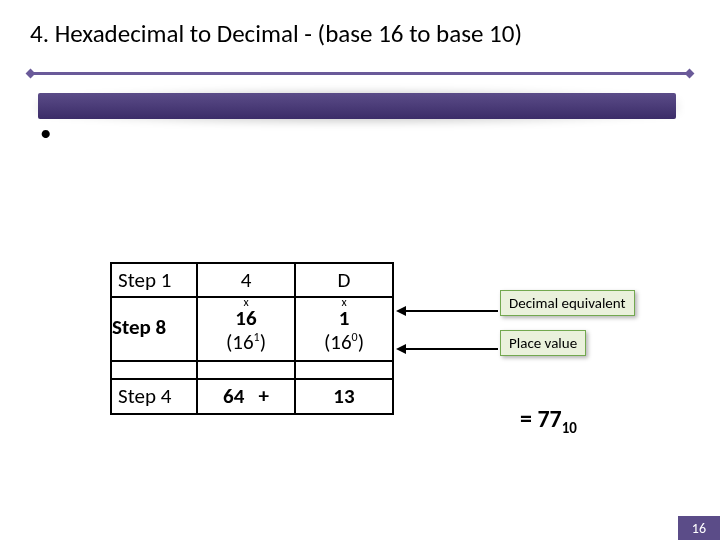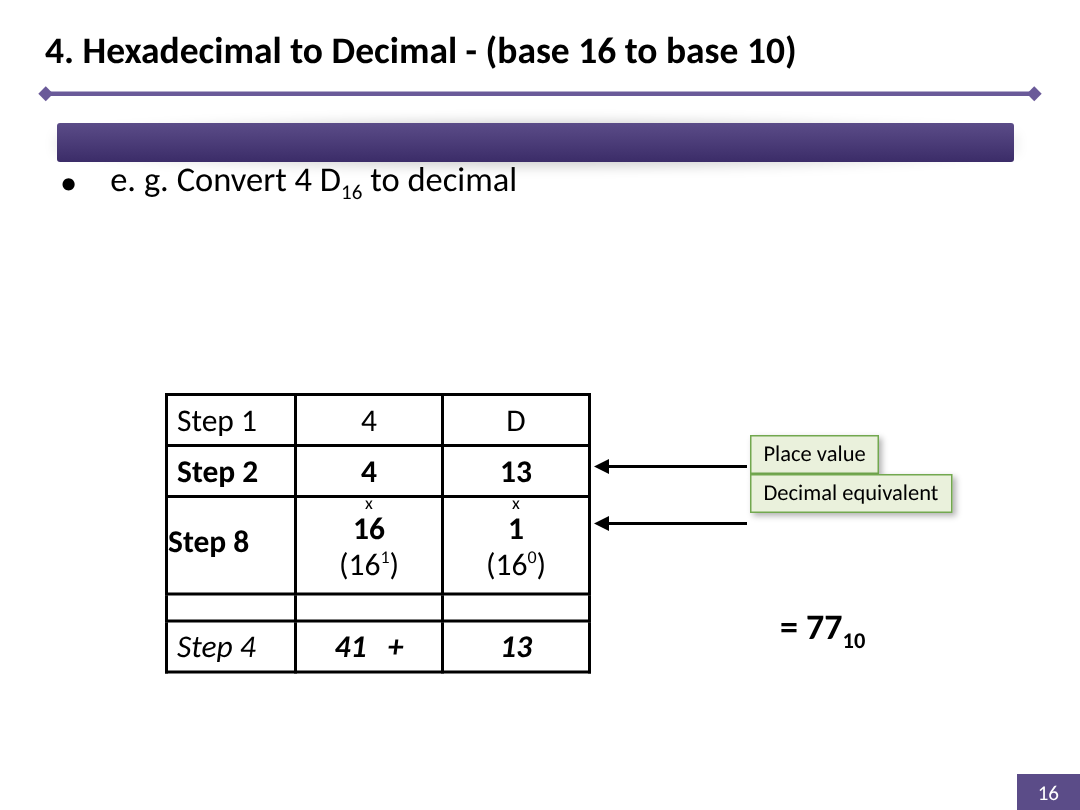--- a/index.html
+++ b/index.html
@@ -7,22 +7,21 @@
     width: 720px;
     height: 540px;
     background: #fff;
     font-family: Calibri, Arial, sans-serif;
     color: #000;
     position: relative;
     overflow: hidden;
   }
   .title {
     font-size: 25px;
-    padding: 18px 30px 12px 30px;
-    font-weight: bold;
+    padding: 18px 30px 23px 30px;
   }
   .title-rule {
     margin: 0 30px;
     height: 3px;
     position: relative;
   }
   .title-rule::before {
     content: "";
     position: absolute;
     left: 0; right: 0; top: 0;
@@ -84,21 +83,21 @@
     border: 2px solid #000;
     text-align: center;
     font-size: 21px;
     line-height: 1.15;
   }
   .col-step { width: 86px; text-align: left !important; padding: 4px 6px; }
   .col-v1 { width: 98px; }
   .col-v2 { width: 98px; }
   .row-h1 td { height: 32px; }
   .row-h3 td { padding: 2px 0 6px 0; }
-  .row-h4 td { height: 34px; font-style: italic; }
+  .row-h4 td { height: 34px; }
   .mini-x { font-size: 12px; line-height: 8px; display: block; margin-top: -2px;}
   .sup { font-size: 12px; vertical-align: super; }
   .spacer-row td { height: 18px; border-left: 2px solid #000; border-right: 2px solid #000; border-top: none; border-bottom: none;}
   .spacer-row td:first-child { border-left: 2px solid #000;}
   .spacer-row td:last-child { border-right: 2px solid #000;}
   .labels {
     position: absolute;
     left: 500px;
     top: 290px;
     font-size: 16px;
@@ -151,39 +150,31 @@
 
 <div class="band-wrap">
   <div class="band-shadow"></div>
   <div class="band"></div>
 </div>
 
 <div class="content">
   <div class="bullet-row">
     <div class="bullet-dot">•</div>
     <div>
-      <div>
-        <span>e. g. Convert 4 D</span><span class="sub">16</span><span> to decimal</span>
-      </div>
     </div>
   </div>
 </div>
 
 <div class="table-area">
   <table class="steps">
     <tbody>
         <tr class="row-h1">
       <td class="col-step">Step 1</td>
       <td class="col-v1">4</td>
       <td class="col-v2">D</td>
-    </tr>
-    <tr class="row-h1">
-      <td class="col-step"><b>Step 2</b></td>
-      <td class="col-v1"><b>4</b></td>
-      <td class="col-v2"><b>13</b></td>
     </tr>
     <tr class="row-h3">
       <td class="col-step"><b>Step 8</b></td>
       <td class="col-v1">
         <span class="mini-x">x</span>
         <b>16</b><br>
         <span>(16</span><span class="sup">1</span><span>)</span>
       </td>
       <td class="col-v2">
         <span class="mini-x">x</span>
@@ -191,36 +182,36 @@
         <span>(16</span><span class="sup">0</span><span>)</span>
       </td>
     </tr>
     <tr class="spacer-row">
       <td></td>
           <td></td>
           <td></td>
     </tr>
     <tr class="row-h4">
       <td class="col-step">Step 4</td>
-      <td class="col-v1" style="white-space:pre;"><b>41   +</b></td>
+      <td class="col-v1" style="white-space:pre;"><b>64   +</b></td>
       <td class="col-v2"><b>13</b></td>
     </tr>
   </tbody>
     </table>
 </div>
 
 <div class="arrow" style="left:398px; top:310px; width:100px;"></div>
 <div class="arrow" style="left:398px; top:348px; width:100px;"></div>
 
 <div class="labels">
+  <div style="margin-bottom:14px;">
+    <span class="label-box">Decimal equivalent</span>
+  </div>
   <div>
     <span class="label-box">Place value</span>
   </div>
-  <div style="margin-bottom:14px;">
-    <span class="label-box">Decimal equivalent</span>
-  </div>
 </div>
 
 <div class="result">
   <span>= 77</span><span class="sub" style="font-size:15px;">10</span>
 </div>
 
 <div class="page-num">16</div>
 
 </body></html>

